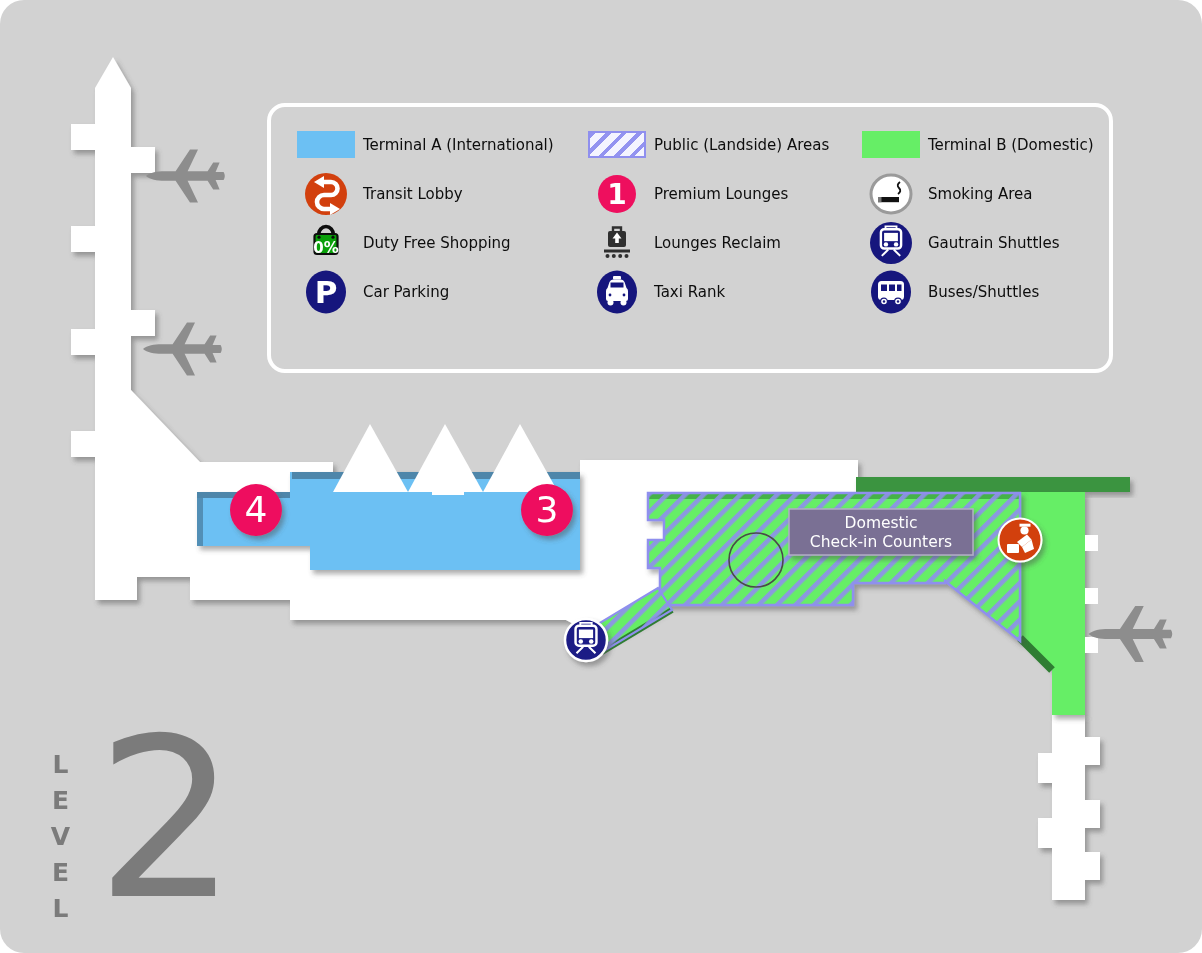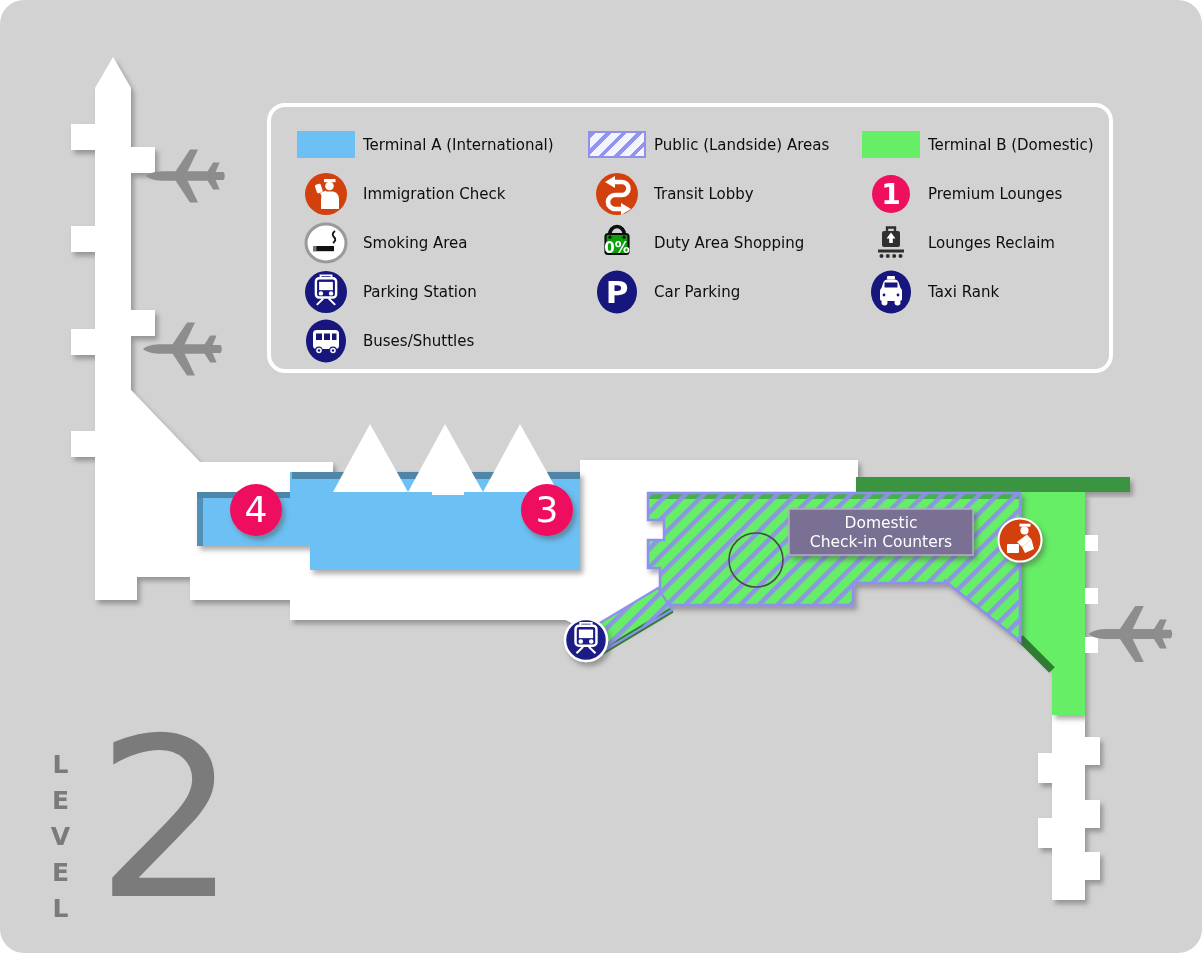--- a/index.html
+++ b/index.html
@@ -223,29 +223,20 @@
     <span class="iconbox">
           <span class="swatch b"></span>
         </span>
     <span class="lbl">Terminal B (Domestic)</span>
   </div>
 
   <div class="cell">
     <span class="iconbox">
           <svg width="44" height="44" viewBox="-22 -22 44 44">
       <circle r="21" fill="#d2400e"></circle>
-            <use href="#immigration-glyph"></use>
-          </svg>
-        </span>
-    <span class="lbl">Immigration Check</span>
-  </div>
-  <div class="cell">
-    <span class="iconbox">
-          <svg width="44" height="44" viewBox="-22 -22 44 44">
-      <circle r="21" fill="#d2400e"></circle>
             <use href="#transit-glyph"></use>
           </svg>
         </span>
     <span class="lbl">Transit Lobby</span>
   </div>
 
   <div class="cell">
     <span class="iconbox">
           <svg width="44" height="44" viewBox="-22 -22 44 44">
       <circle r="19" fill="#ee0f5e"></circle>
@@ -263,39 +254,39 @@
         </span>
     <span class="lbl">Smoking Area</span>
   </div>
   <div class="cell">
     <span class="iconbox">
           <svg width="44" height="48" viewBox="-22 -26 44 48">
       <use href="#bag-glyph" transform="translate(0,-4)"></use>
       <text y="7.5" text-anchor="middle" font-size="15" font-weight="bold" fill="#ffffff">0%</text>
           </svg>
         </span>
-    <span class="lbl">Duty Area Shopping</span>
+    <span class="lbl">Duty Free Shopping</span>
   </div>
 
   <div class="cell">
     <span class="iconbox">
           <svg width="44" height="44" viewBox="-22 -22 44 44">
       <use href="#baggage-glyph" transform="translate(0,2)"></use>
           </svg>
         </span>
     <span class="lbl">Lounges Reclaim</span>
   </div>
   <div class="cell">
     <span class="iconbox">
           <svg width="44" height="44" viewBox="-22 -22 44 44">
       <circle r="21" fill="#16167d"></circle>
             <use href="#train-glyph" transform="scale(0.92)"></use>
           </svg>
         </span>
-    <span class="lbl">Parking Station</span>
+    <span class="lbl">Gautrain Shuttles</span>
   </div>
 
   <div class="cell">
     <span class="iconbox">
           <svg width="44" height="46" viewBox="-22 -23 44 46">
       <ellipse rx="20" ry="21.5" fill="#16167d"></ellipse>
       <text y="11" text-anchor="middle" font-size="31" font-weight="bold" fill="#ffffff">P</text>
           </svg>
         </span>
     <span class="lbl">Car Parking</span>

